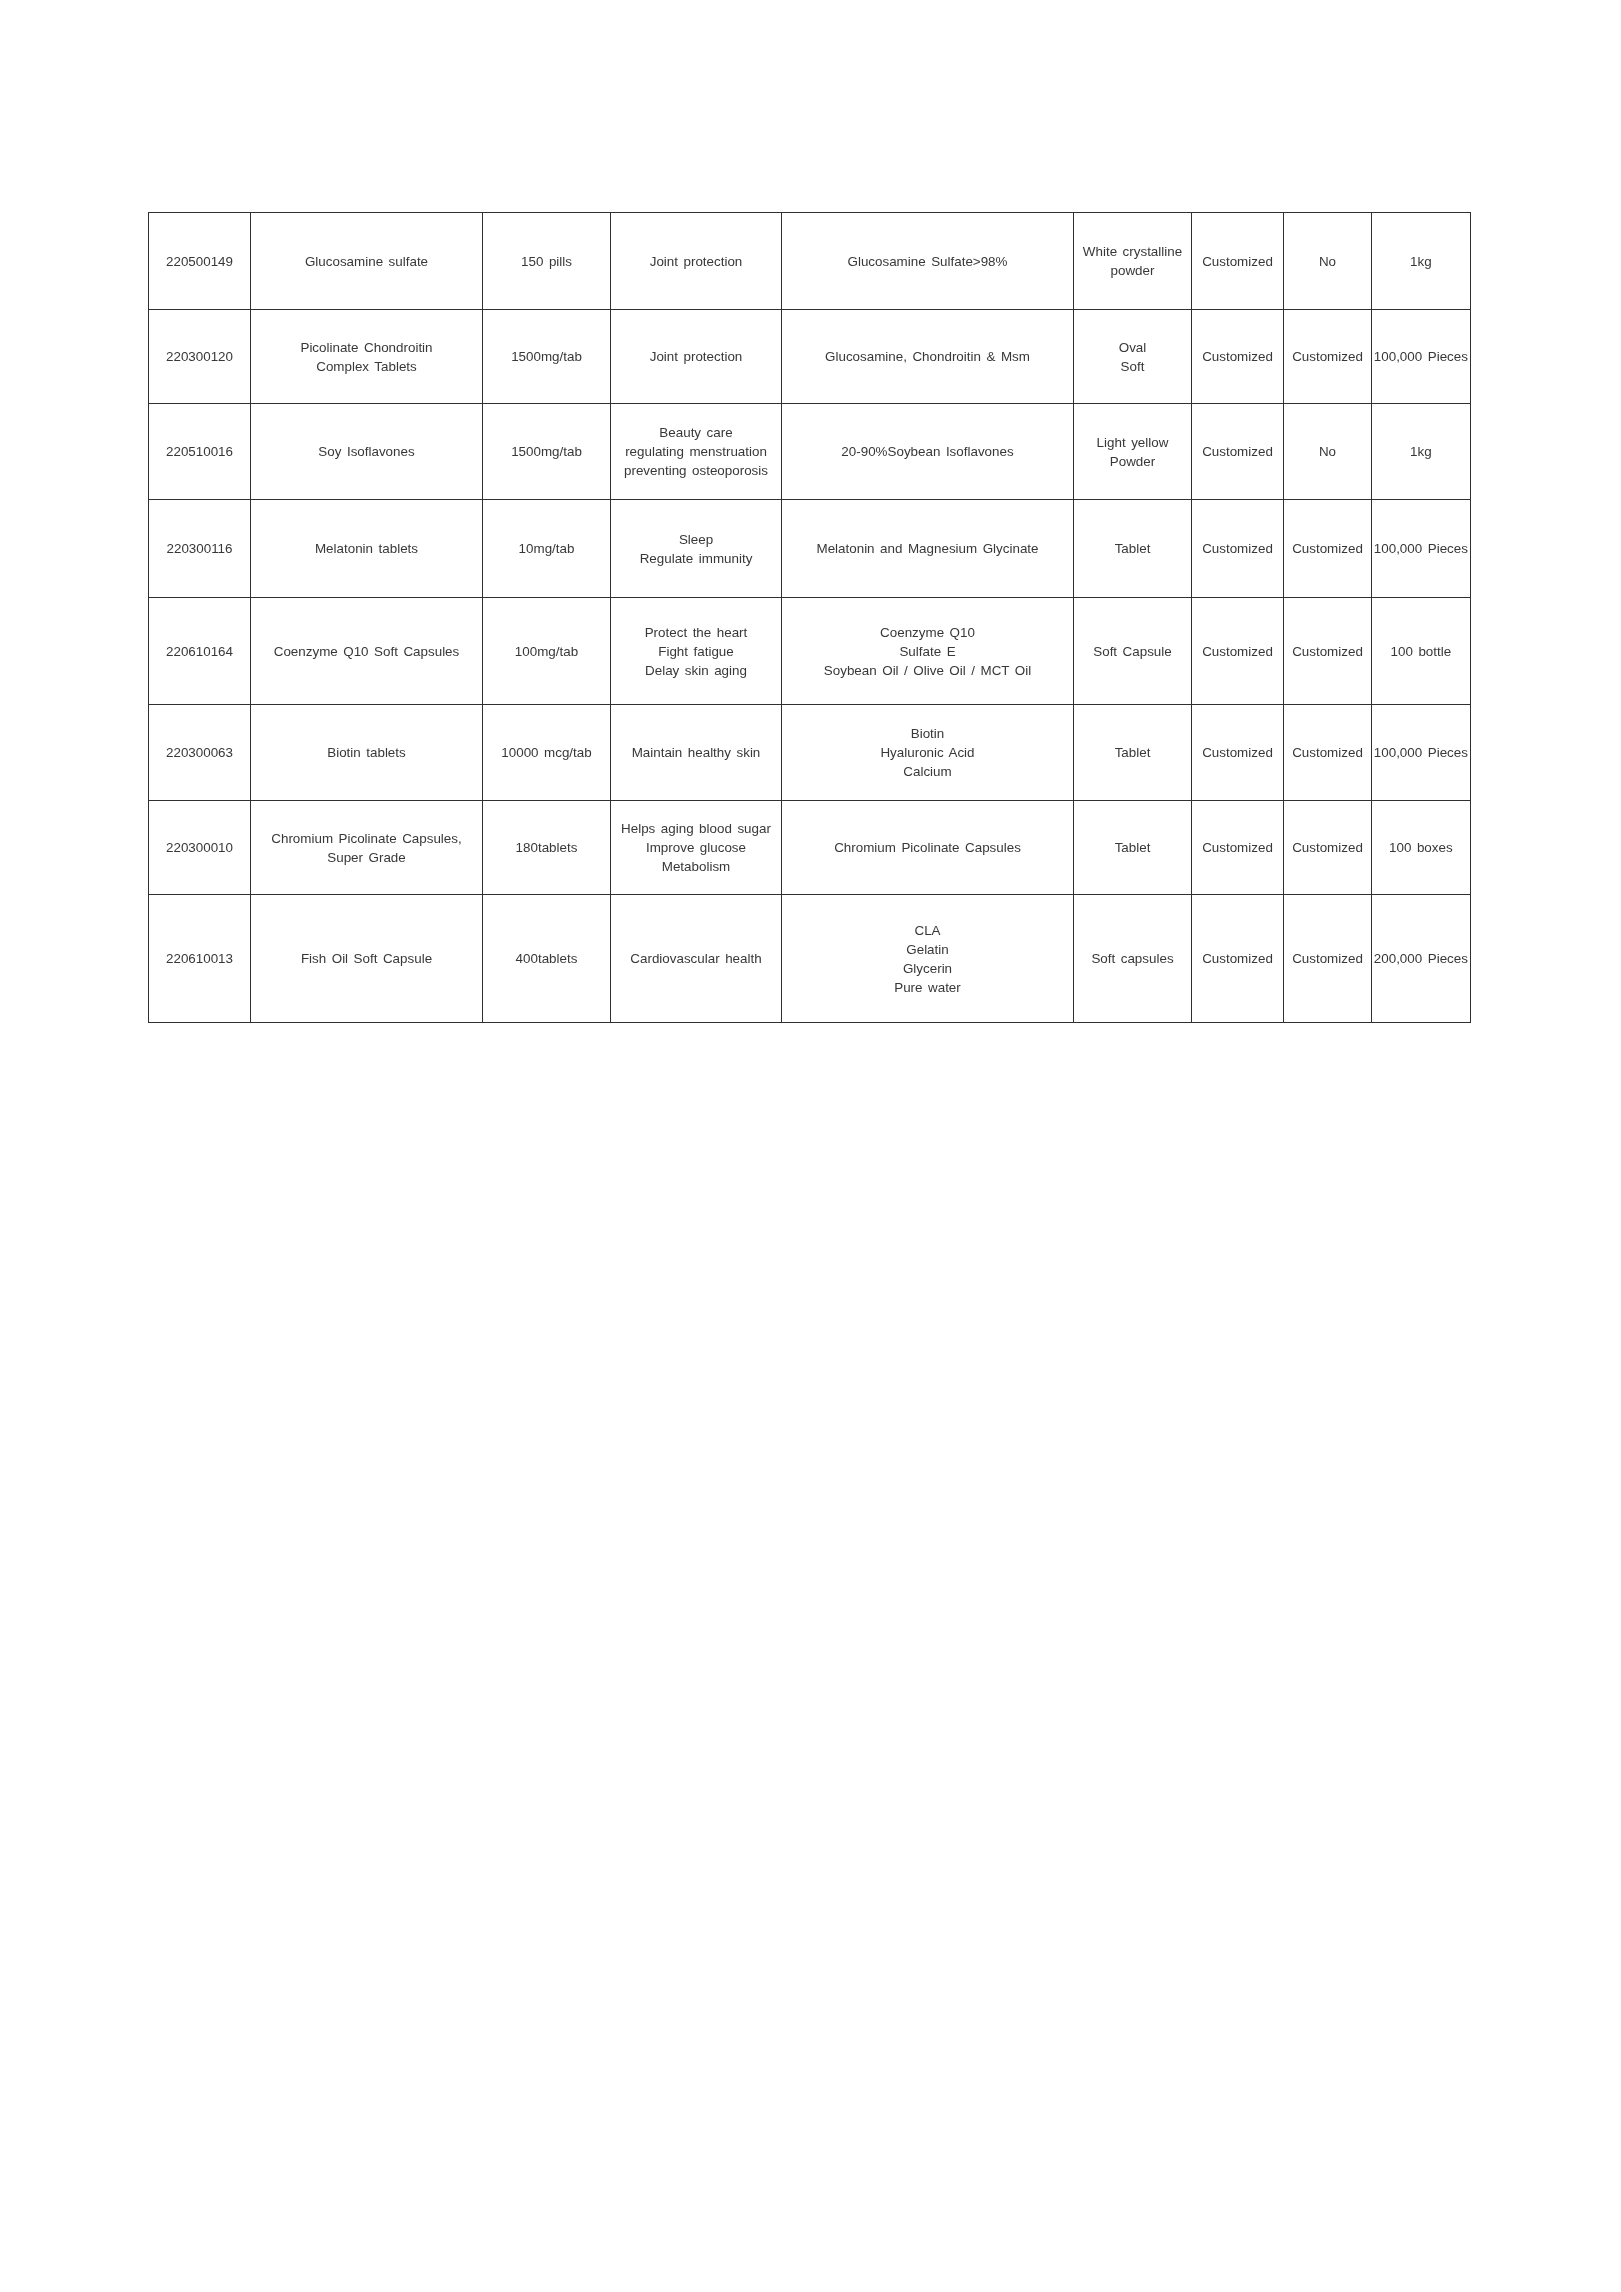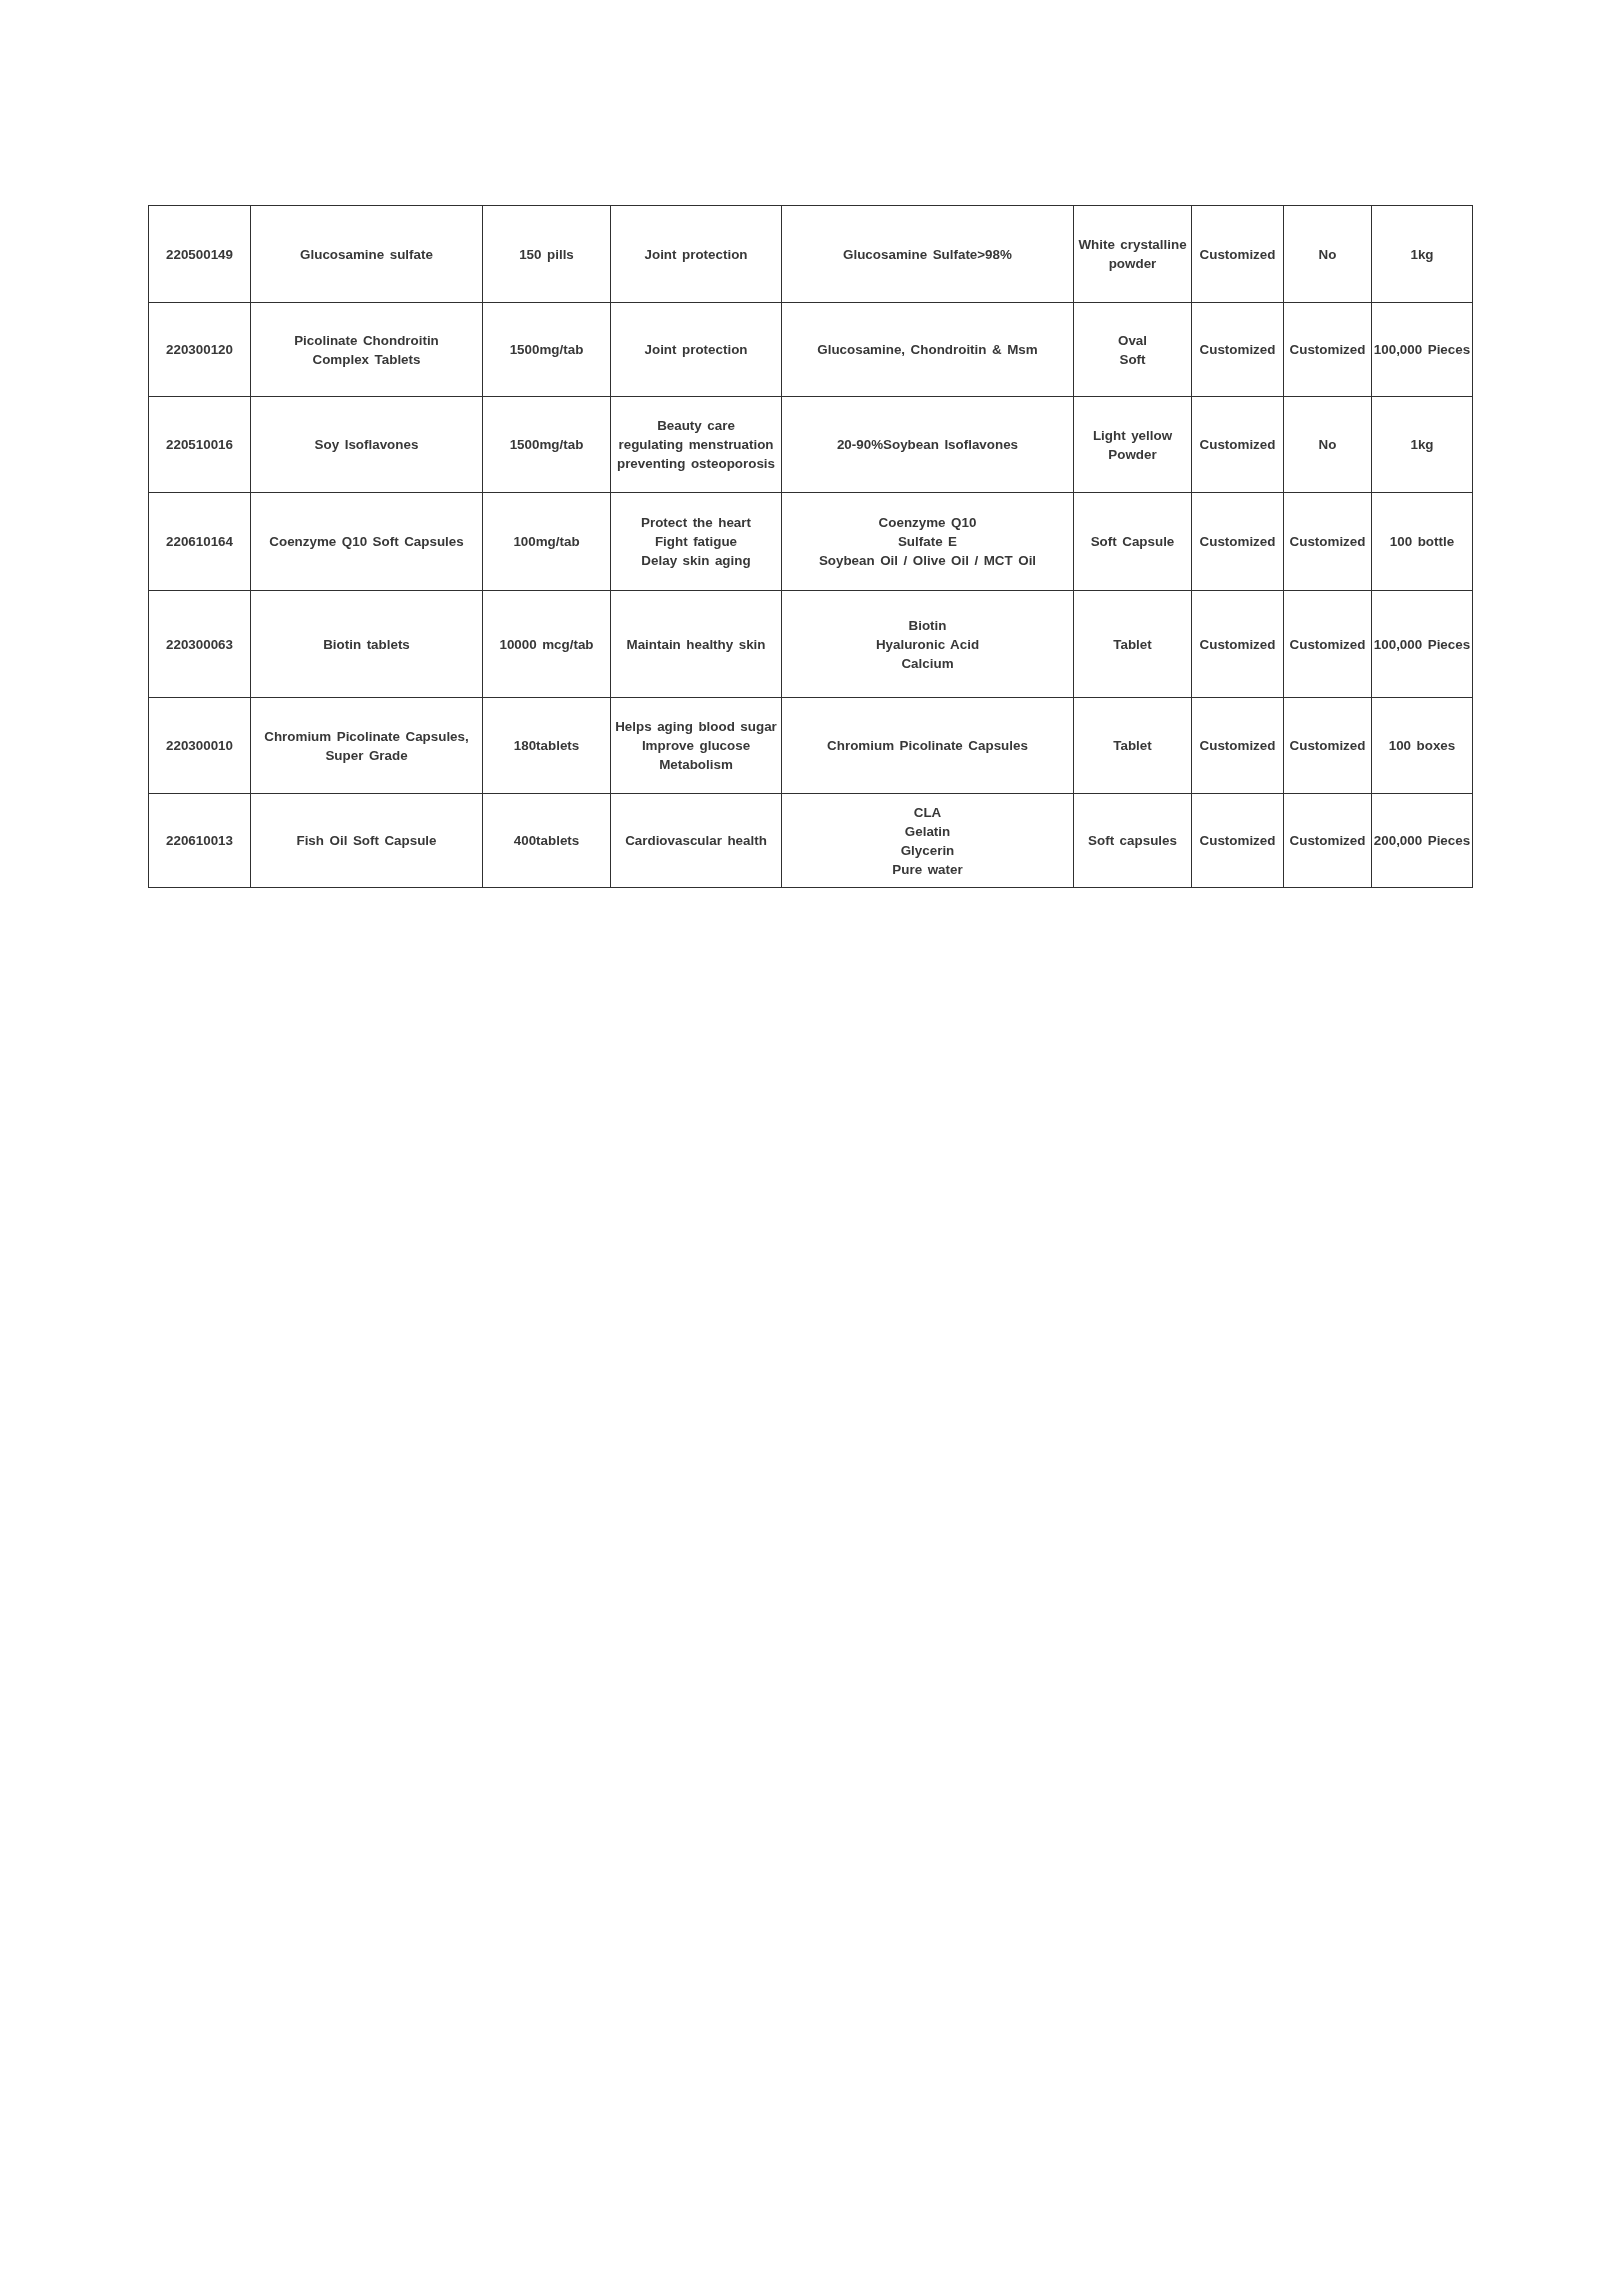--- a/index.html
+++ b/index.html
@@ -14,27 +14,26 @@
     position: relative;
   }
   .page {
     position: absolute;
     inset: 0;
     background: #ffffff;
   }
   table.product-table {
     position: absolute;
     left: 148px;
-    top: 205px;
+    top: 212px;
     border-collapse: collapse;
     table-layout: fixed;
     color: var(--text-color, #383838);
     font-size: 13.4px;
     line-height: 19px;
-    font-weight: bold;
   }
   table.product-table td {
     border: 1.8px solid var(--border-color, #303030);
     text-align: center;
     vertical-align: middle;
     padding: 0.9px 1.8px;
     white-space: nowrap;
     word-spacing: 1.8px;
     overflow: visible;
   }
@@ -118,20 +117,34 @@
           <td>20-90%Soybean Isoflavones</td>
           <td>
             <div>Light yellow</div>
             <div>Powder</div>
           </td>
           <td>Customized</td>
           <td>No</td>
           <td>1kg</td>
         </tr>
         <tr>
+          <td>220300116</td>
+          <td>Melatonin tablets</td>
+          <td>10mg/tab</td>
+          <td>
+            <div>Sleep</div>
+            <div>Regulate immunity</div>
+          </td>
+          <td>Melatonin and Magnesium Glycinate</td>
+          <td>Tablet</td>
+          <td>Customized</td>
+          <td>Customized</td>
+          <td>100,000 Pieces</td>
+        </tr>
+        <tr>
           <td>220610164</td>
           <td>Coenzyme Q10 Soft Capsules</td>
           <td>100mg/tab</td>
           <td>
             <div>Protect the heart</div>
             <div>Fight fatigue</div>
             <div>Delay skin aging</div>
           </td>
           <td>
             <div>Coenzyme Q10</div>

